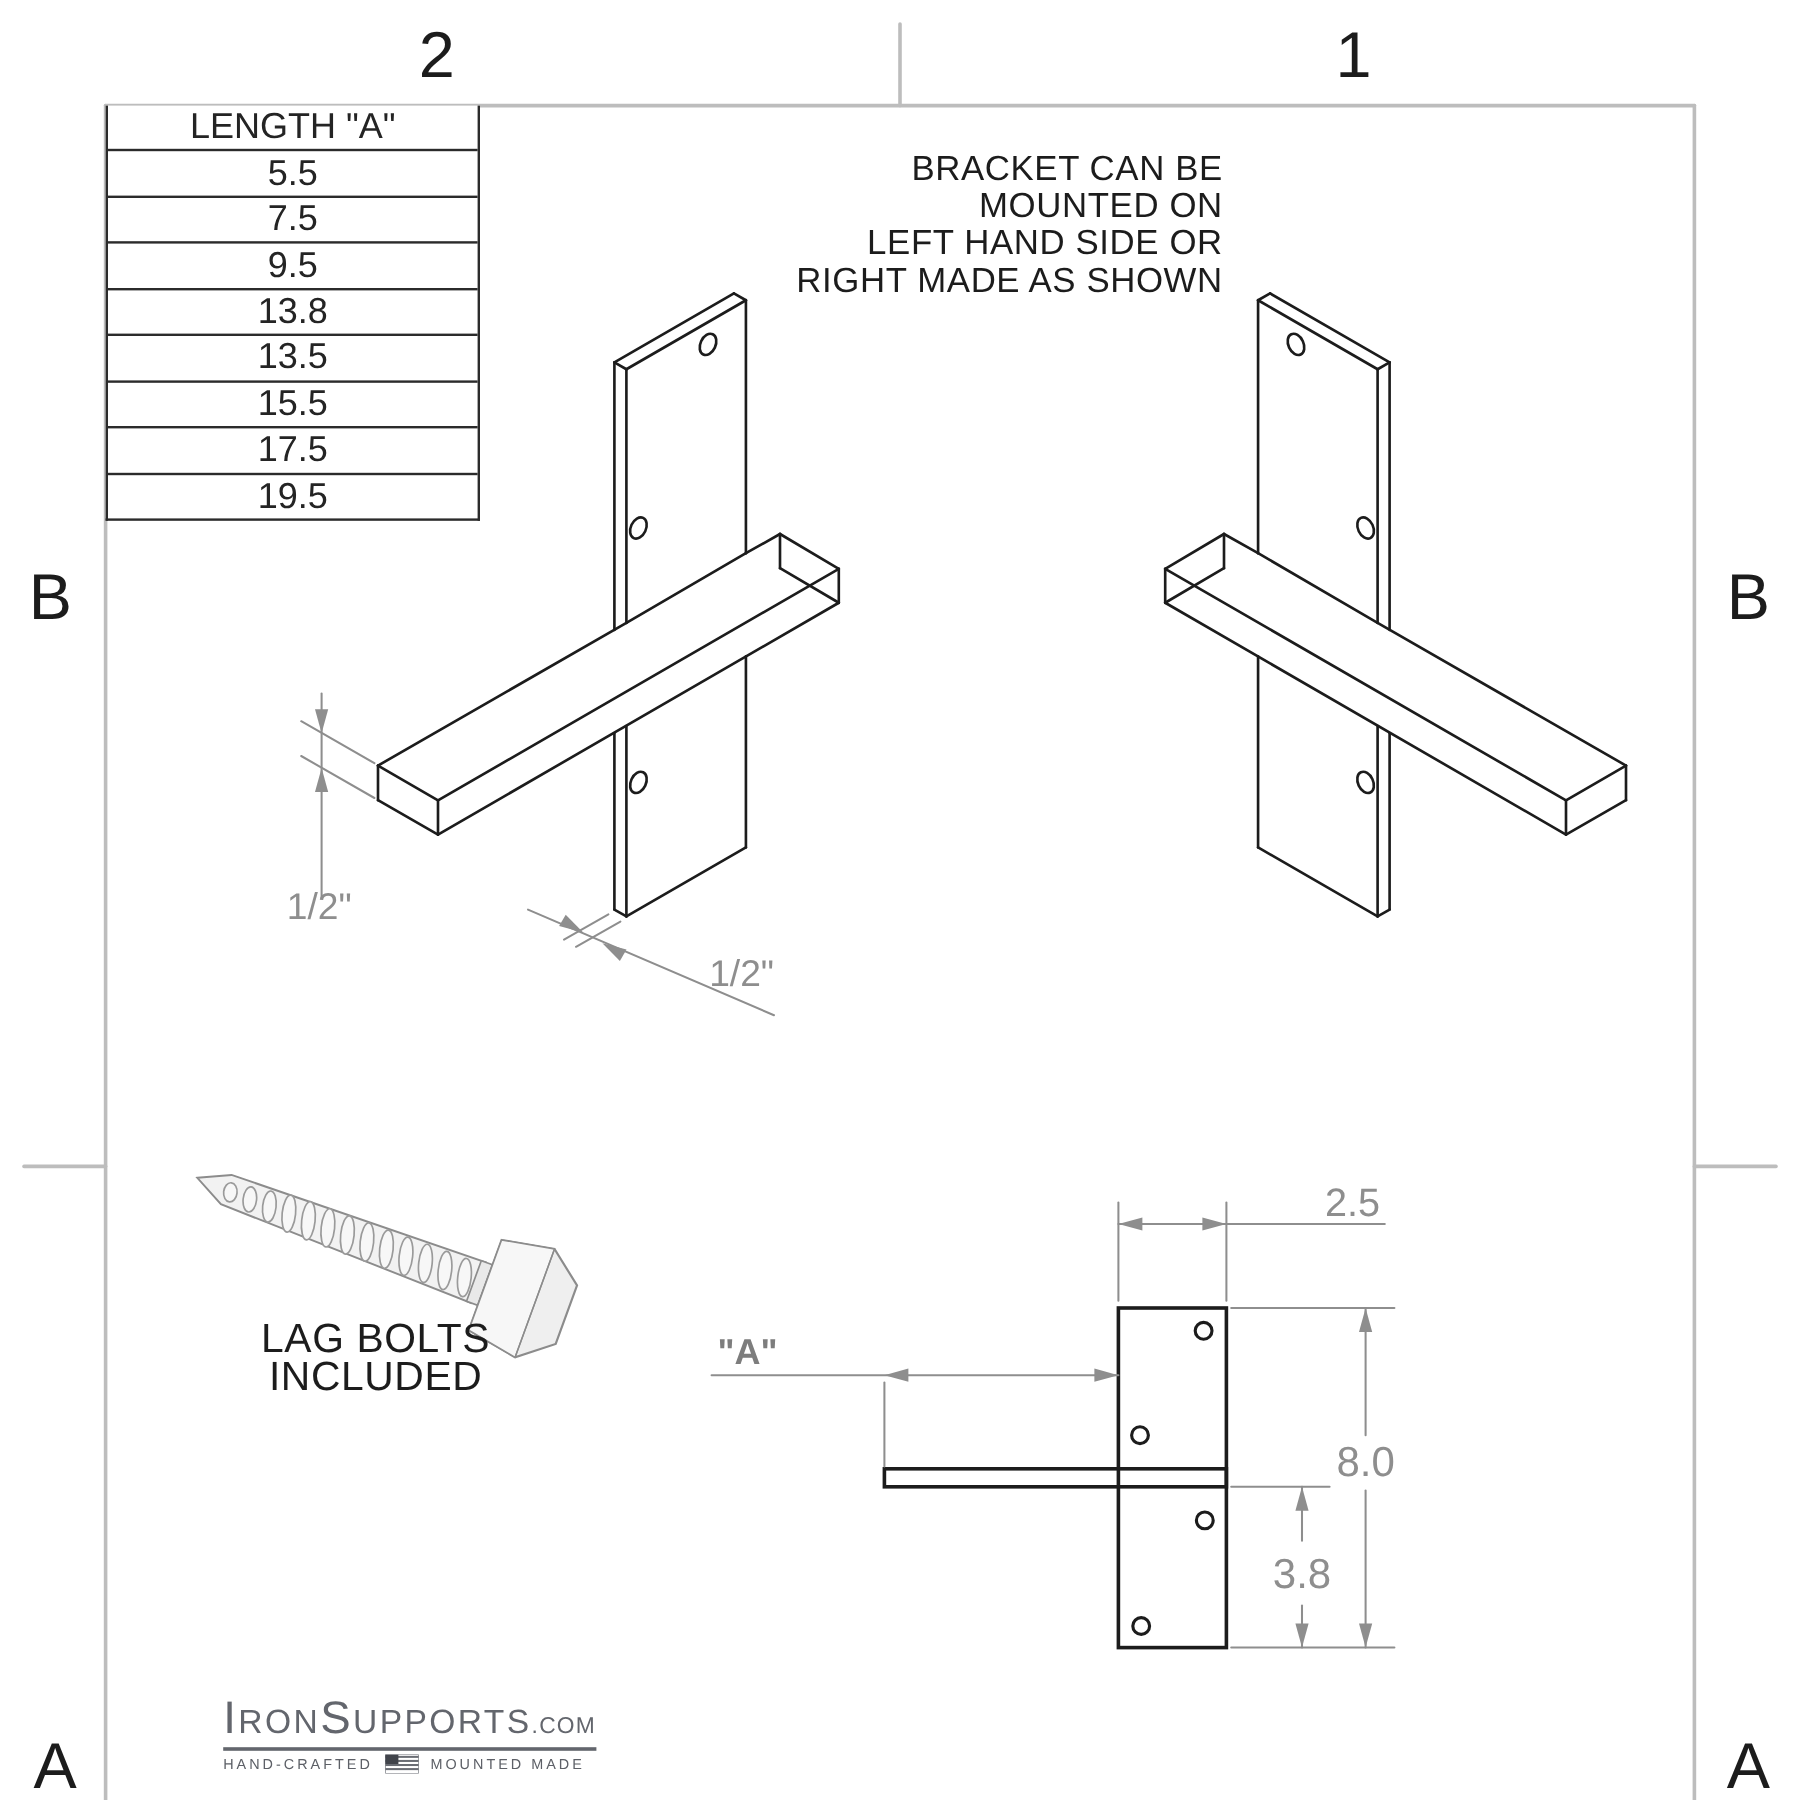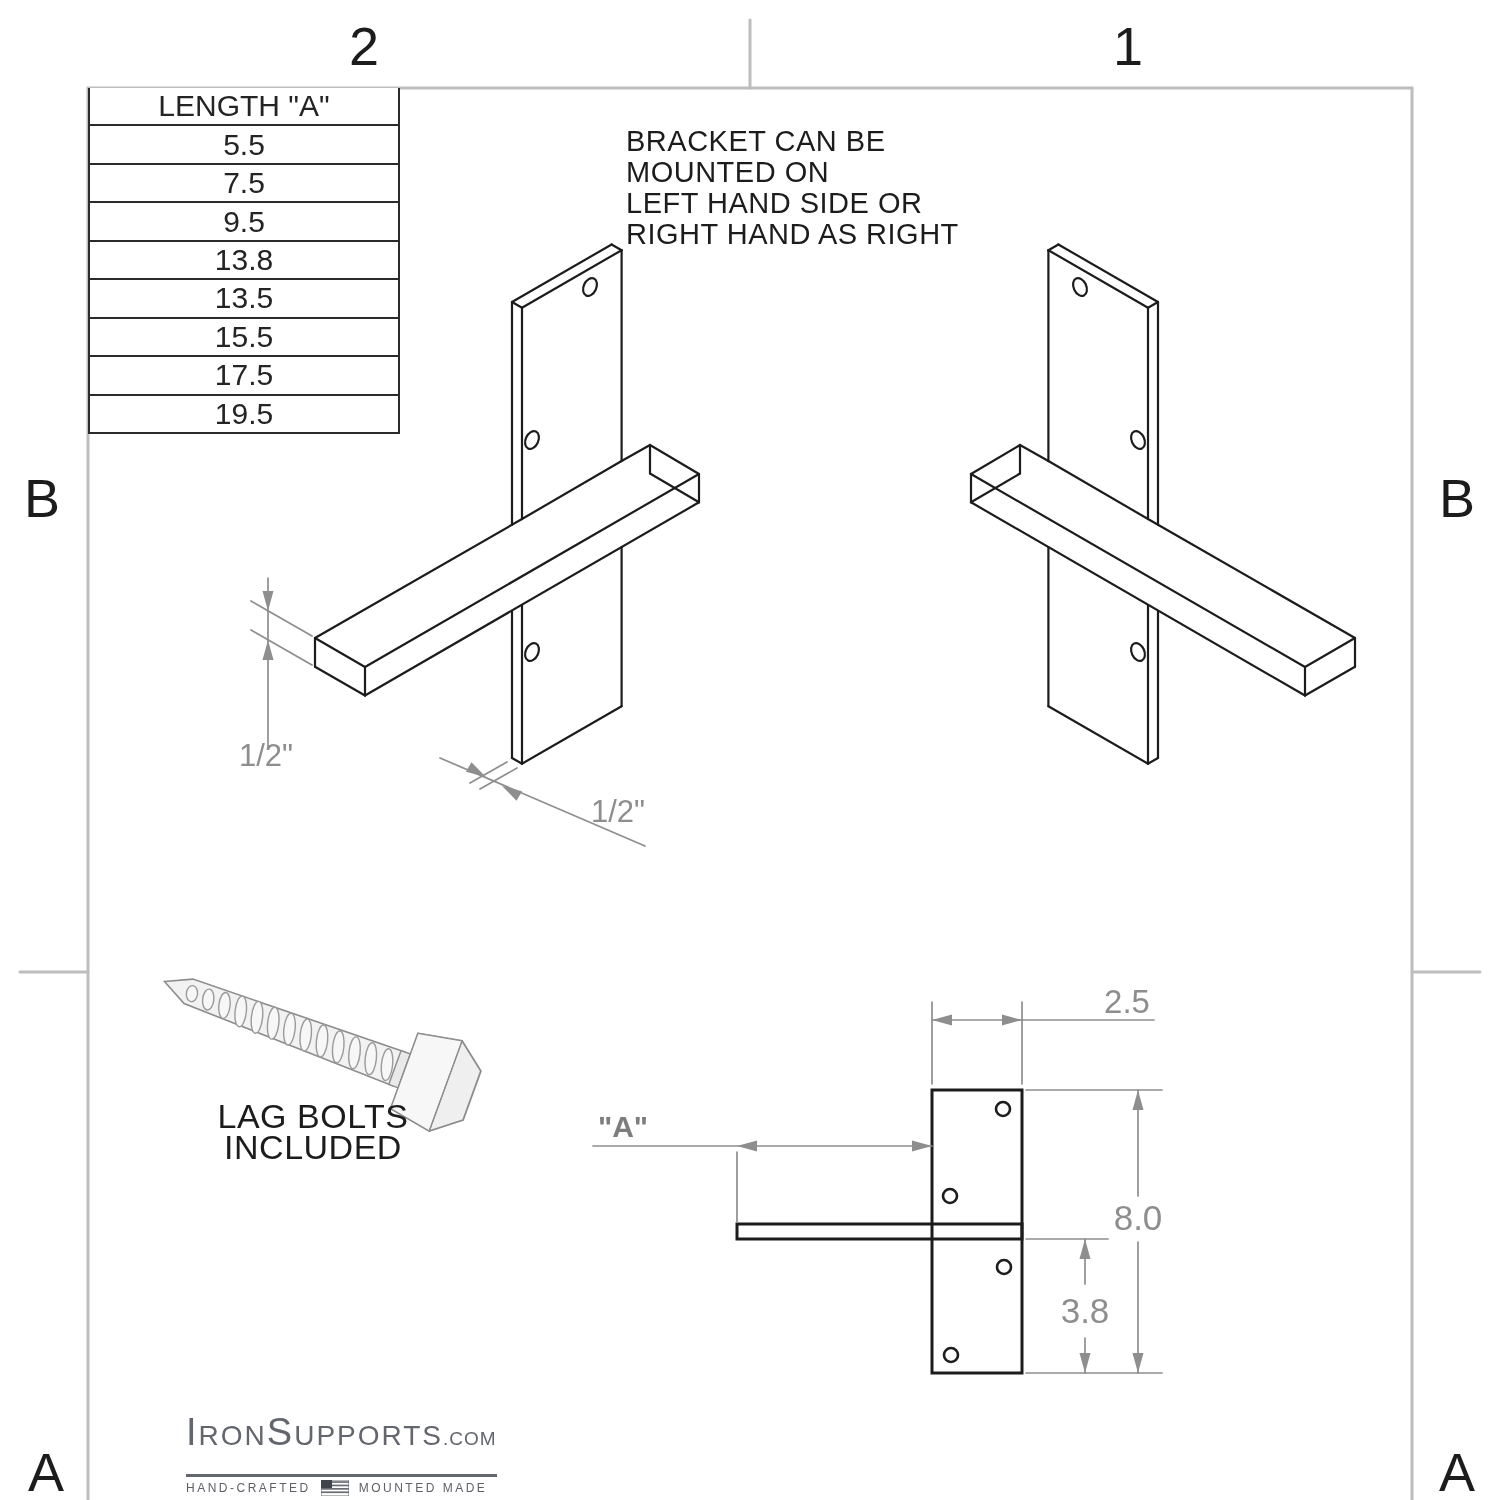--- a/index.html
+++ b/index.html
@@ -11,26 +11,26 @@
   .ztl{left:329px;top:14px;} .ztr{left:1093px;top:14px;}
   .zml{left:7px;top:466px;}  .zmr{left:1422px;top:466px;}
   .zbl{left:11px;top:1440px;} .zbr{left:1422px;top:1440px;}
   .sizetable{position:absolute;left:88px;top:88px;width:312px;height:346px;
              display:flex;flex-direction:column;color:#242424;
              border-left:2px solid #2b2b2b;border-right:2px solid #2b2b2b;border-bottom:2px solid #2b2b2b;
              box-sizing:border-box;background:#ffffff;}
   .sizetable .cell{flex:1;display:flex;align-items:center;justify-content:center;
              font-size:30px;border-bottom:2px solid #2b2b2b;box-sizing:border-box;}
   .sizetable .cell:last-child{border-bottom:none;}
-  .note{position:absolute;left:626px;top:126px;width:440px;text-align:left;
+  .note{position:absolute;left:579px;top:126px;width:440px;text-align:right;
         color:#1c1c1c;font-size:29px;line-height:31px;letter-spacing:0.5px;}
   .lagtext{position:absolute;left:168px;top:1101px;width:290px;text-align:center;
         color:#1c1c1c;font-size:34px;line-height:31px;letter-spacing:0.5px;}
   .logo{position:absolute;left:186px;top:1411px;color:#63666d;}
-  .logo .word{letter-spacing:2px;border-bottom:3px solid #63666d;padding-bottom:20px;display:inline-block;}
+  .logo .word{letter-spacing:2px;border-bottom:3px solid #63666d;padding-bottom:2px;display:inline-block;}
   .logo .big{font-size:38px;} .logo .small{font-size:28px;} .logo .tiny{font-size:19px;letter-spacing:1px;}
   .logo .tag{margin-top:3px;font-size:12px;letter-spacing:2.5px;display:flex;align-items:center;gap:10px;color:#5d6067;}
   svg text{font-family:"Liberation Sans", sans-serif;}
 </style>
 </head>
 <body>
 
 <div class="sheet">
 
   <svg class="abs" viewBox="0 0 1500 1500">
@@ -186,21 +186,21 @@
     <div class="cell">13.5</div>
     <div class="cell">15.5</div>
     <div class="cell">17.5</div>
     <div class="cell">19.5</div>
   </div>
 
   <div class="note">
     <div>BRACKET CAN BE</div>
     <div>MOUNTED ON</div>
     <div>LEFT HAND SIDE OR</div>
-    <div>RIGHT HAND AS RIGHT</div>
+    <div>RIGHT MADE AS SHOWN</div>
   </div>
 
   <div class="lagtext">
     <div>LAG BOLTS</div>
     <div>INCLUDED</div>
   </div>
 
   <div class="logo">
     <div class="word">
       <span class="big">I</span><span class="small">RON</span><span class="big">S</span><span class="small">UPPORTS</span><span class="tiny">.COM</span>

